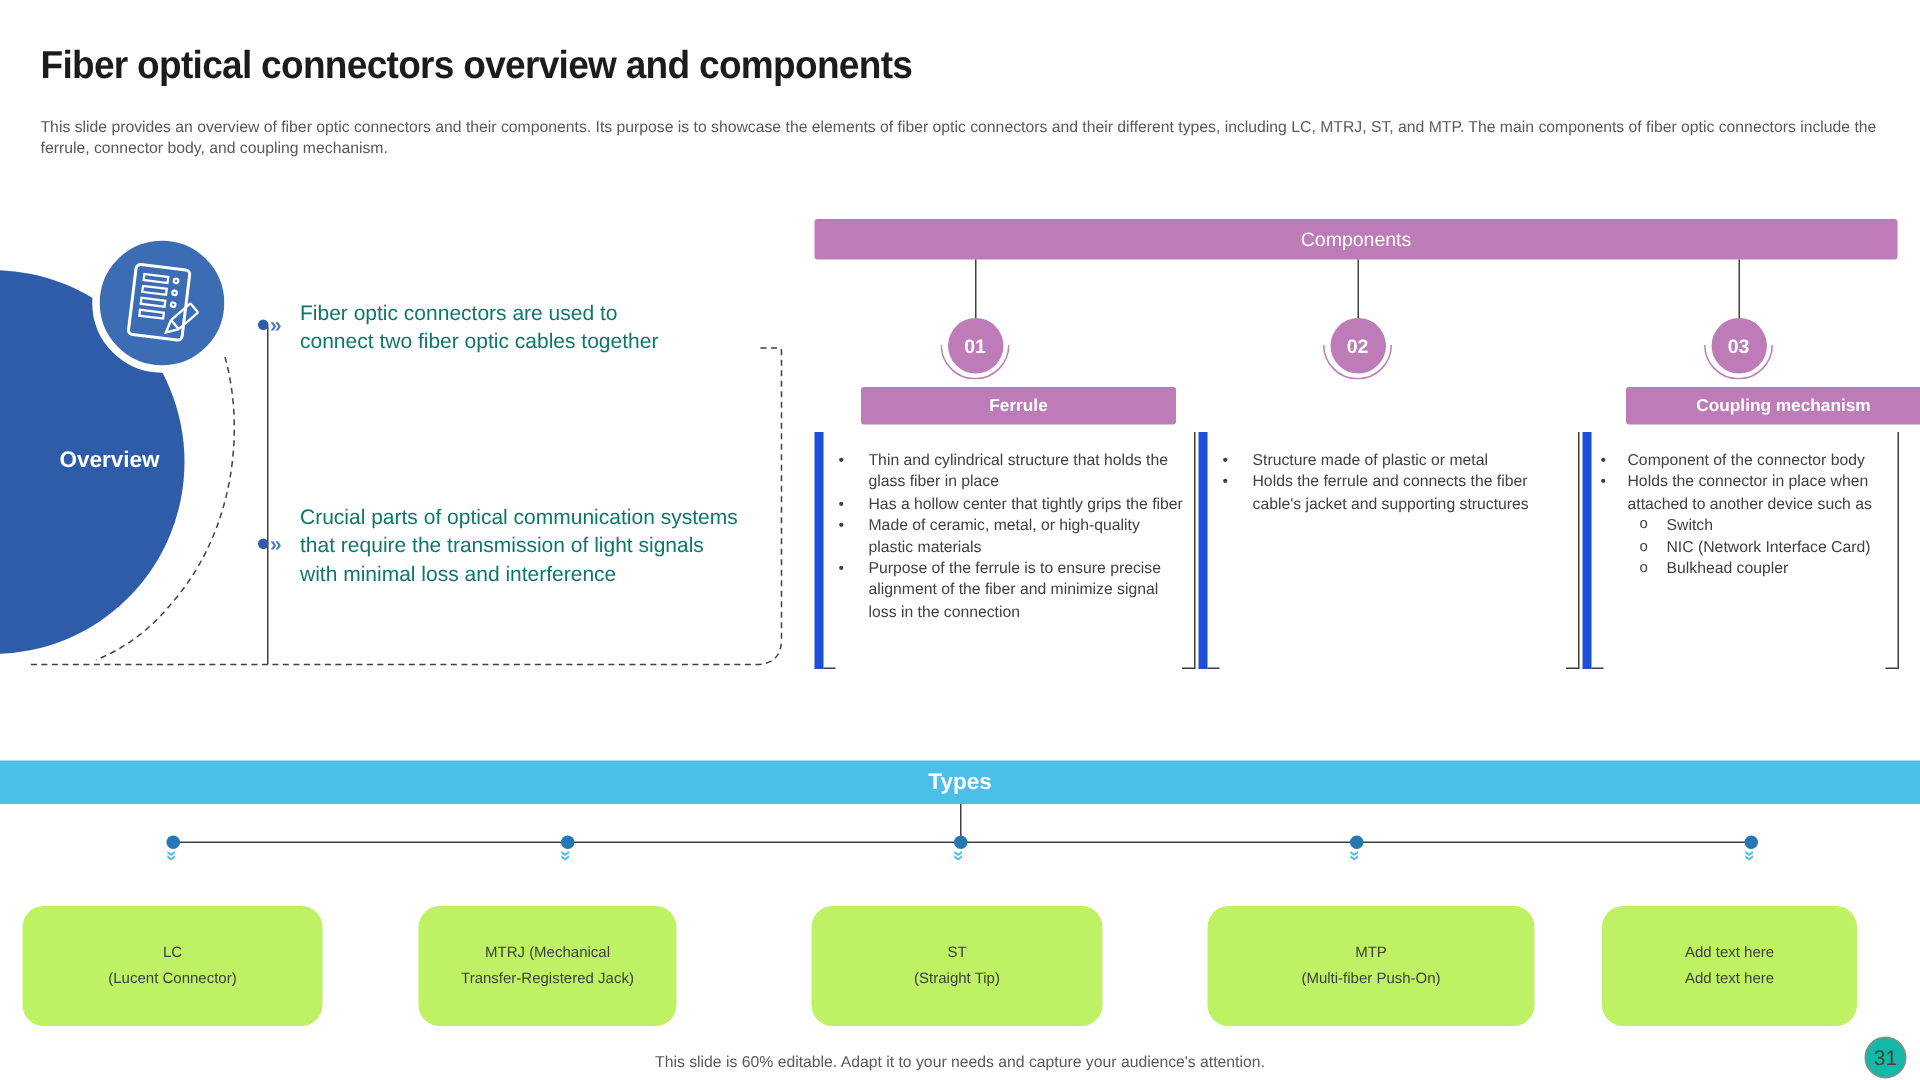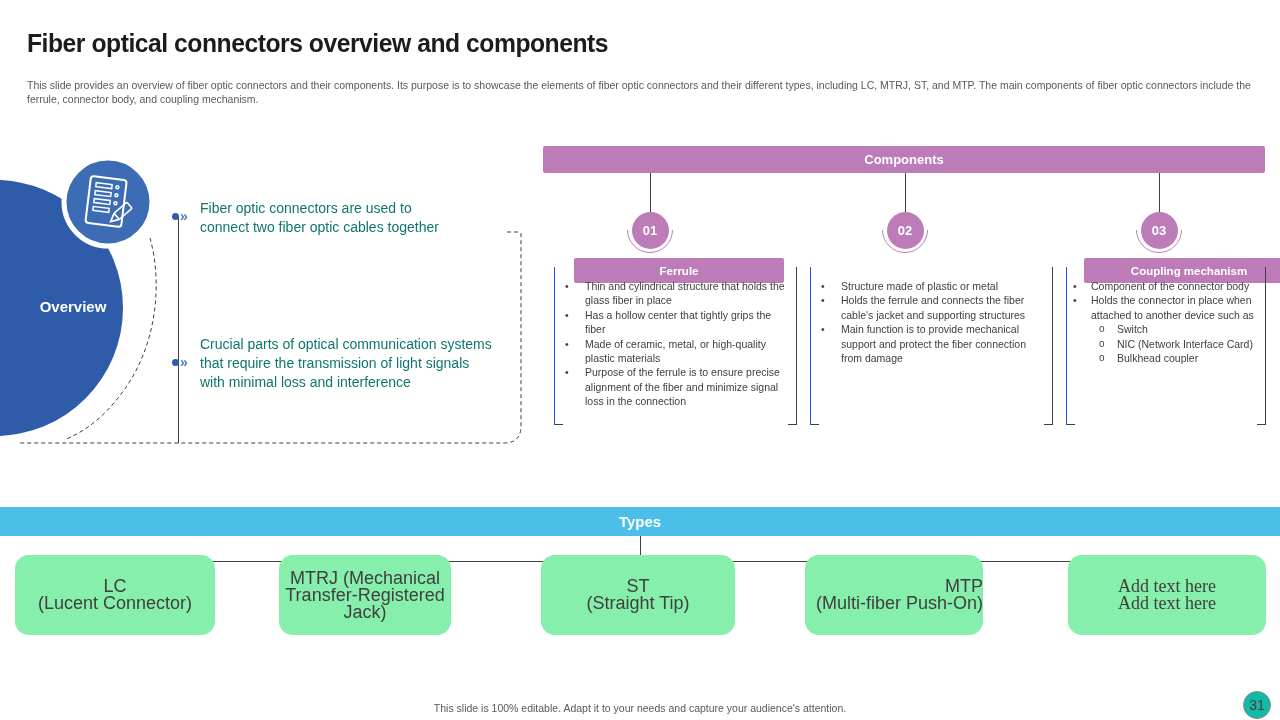--- a/index.html
+++ b/index.html
@@ -21,56 +21,56 @@
   .marker .dot{width:7px;height:7px;border-radius:50%;background:#2e5ca8;display:inline-block;}
   .marker .chev{color:#4a7ec0;font-size:14px;font-weight:700;line-height:7px;}
   .m1{left:172px;top:213px;}
   .m2{left:172px;top:359px;}
   .ov-p{color:#0f766e;font-size:14px;line-height:19px;}
   .ov-p1{left:200px;top:199px;width:262px;}
   .ov-p2{left:200px;top:335px;width:292px;}
 
   
   .comp-header{left:543px;top:146px;width:722px;height:27px;background:#bd7cb8;border-radius:2px;
-               color:#fff;font-size:13px;font-weight:700;display:flex;align-items:center;justify-content:center;}
+               color:#fff;font-size:13px;font-weight:400;display:flex;align-items:center;justify-content:center;}
   .comp-col{position:absolute;top:146px;height:300px;}
   .hub{position:absolute;top:27px;width:46px;height:85px;text-align:center;}
   .hub .stem{position:absolute;left:22.5px;top:0;width:1px;height:39px;background:#404040;}
   .hub .ring{position:absolute;left:0;top:34px;width:44px;height:44px;border:1.5px solid #bd7cb8;
              border-radius:50%;clip-path:inset(50% 0 0 0);}
   .hub .numcircle{position:absolute;left:4.5px;top:39px;width:37px;height:37px;border-radius:50%;
              background:#bd7cb8;color:#fff;font-size:13px;font-weight:700;
              display:flex;align-items:center;justify-content:center;}
   .subbar{position:absolute;top:112px;height:25px;background:#bd7cb8;border-radius:2px;color:#fff;
           font-size:11.5px;font-weight:700;display:flex;align-items:center;justify-content:center;margin-left:29px;}
-  .panel{position:absolute;top:121px;left:0;right:0;height:158px;
-         border-left:1px solid #1d4ed8;border-right:1px solid #3f3f3f;margin-left:11px;}
+  .panel{position:absolute;top:142px;left:0;right:0;height:158px;
+         border-left:6px solid #1d4ed8;border-right:1px solid #3f3f3f;}
   .panel::before{content:'';position:absolute;left:0;bottom:0;width:8px;height:1px;background:#3f3f3f;}
   .panel::after{content:'';position:absolute;right:0;bottom:0;width:8px;height:1px;background:#3f3f3f;}
   .panel ul{margin:0;padding:12px 6px 0 0;list-style:none;font-size:10.5px;line-height:14.4px;color:#404040;}
   .panel li.bullet{position:relative;padding-left:30px;}
   .panel li.bullet::before{content:'\2022';position:absolute;left:10px;top:0;}
   .col-narrow li.bullet{padding-left:24px;}
   .col-narrow li.bullet::before{left:6px;}
   .panel ul.subs{padding:0;margin:0;}
   .panel ul.subs li{position:relative;padding-left:26px;}
   .panel ul.subs li::before{content:'o';position:absolute;left:8px;top:0;font-size:10px;}
 
   
   .types-bar{left:0;top:507px;width:1280px;height:29px;background:#4bbfe8;color:#fff;
              font-size:15px;font-weight:700;display:flex;align-items:center;justify-content:center;}
   .types-stem{left:640px;top:536px;width:1px;height:25px;background:#404040;}
   .types-hline{left:115px;top:561px;width:1052px;height:1px;background:#404040;}
   .tnode{position:absolute;width:18px;text-align:center;}
   .tnode .ndot{display:block;margin:0 auto;width:9px;height:9px;border-radius:50%;background:#2877b5;}
   .tnode .nchev{display:block;margin-top:-1px;color:#52c0e4;font-size:13px;font-weight:700;
                 transform:rotate(90deg);line-height:11px;}
-  .tbox{position:absolute;top:555px;height:80px;background:#86efac;border-radius:14px;
+  .tbox{position:absolute;top:604px;height:80px;background:#bef264;border-radius:14px;
         display:flex;flex-direction:column;align-items:center;justify-content:center;
-        font-size:18px;line-height:17px;color:#3f3f3f;text-align:center;}
+        font-size:10px;line-height:17px;color:#3f3f3f;text-align:center;}
 
   
   .footer{left:0;top:702px;width:1280px;text-align:center;font-size:10.5px;color:#595959;}
   .pagenum{left:1243px;top:691px;width:26px;height:26px;border:1px solid #8a8a8a;border-radius:50%;
            display:flex;align-items:center;justify-content:center;font-size:14px;color:#404040;background:#14b8a6;}
 </style>
 </head>
 <body>
 
 <div class="slide">
@@ -141,21 +141,20 @@
   <div class="comp-col" style="left:799px;width:254px;">
     <div class="hub" style="left:83px;">
       <div class="stem"></div>
       <div class="ring"></div>
       <div class="numcircle">02</div>
     </div>
     <div class="panel">
       <ul>
           <li class="bullet">Structure made of plastic or metal</li>
           <li class="bullet">Holds the ferrule and connects the fiber cable's jacket and supporting structures</li>
-          <li class="bullet">Main function is to provide mechanical support and protect the fiber connection from damage</li>
         </ul>
     </div>
   </div>
 
   <div class="comp-col col-narrow" style="left:1055px;width:211px;">
     <div class="hub" style="left:81px;">
       <div class="stem"></div>
       <div class="ring"></div>
       <div class="numcircle">03</div>
     </div>
@@ -202,25 +201,25 @@
     <div>(Lucent Connector)</div>
   </div>
   <div class="tbox" style="left:279px;width:172px;">
     <div>MTRJ (Mechanical</div>
     <div>Transfer-Registered Jack)</div>
   </div>
   <div class="tbox" style="left:541px;width:194px;">
     <div>ST</div>
     <div>(Straight Tip)</div>
   </div>
-  <div class="tbox" style="left:805px;width:178px;align-items:flex-end;">
+  <div class="tbox" style="left:805px;width:218px;">
     <div>MTP</div>
     <div>(Multi-fiber Push-On)</div>
   </div>
-  <div class="tbox" style="left:1068px;width:198px;font-family:Liberation Serif, serif;">
+  <div class="tbox" style="left:1068px;width:170px;">
     <div>Add text here</div>
     <div>Add text here</div>
   </div>
 
-  <div class="abs footer">This slide is 100% editable. Adapt it to your needs and capture your audience's attention.</div>
+  <div class="abs footer">This slide is 60% editable. Adapt it to your needs and capture your audience's attention.</div>
   <div class="abs pagenum">31</div>
 
 </div>
 
 </body></html>

